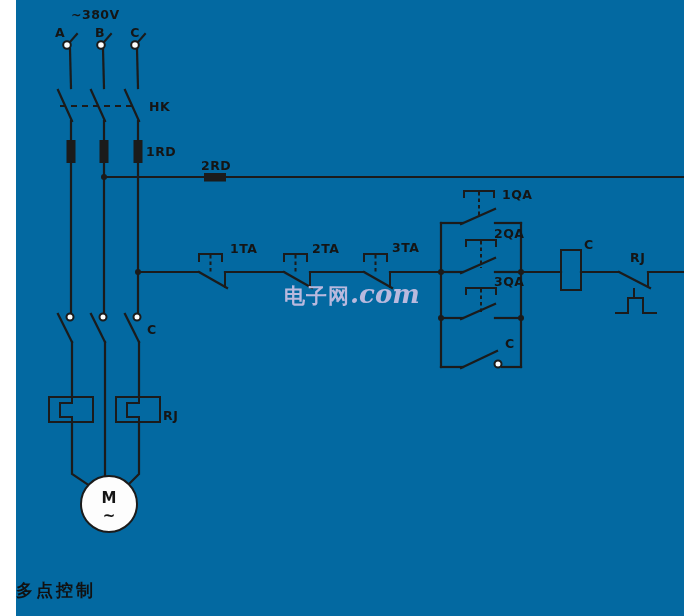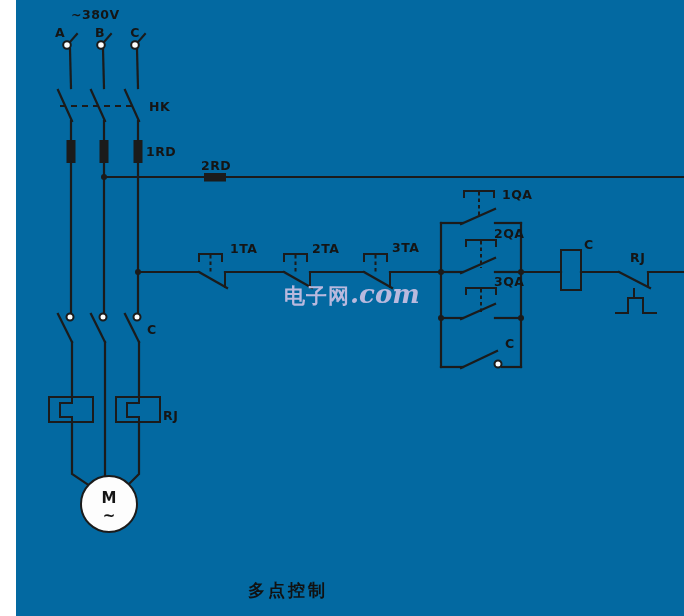--- a/index.html
+++ b/index.html
@@ -21,21 +21,21 @@
     pointer-events:none;user-select:none;line-height:1;
   }
   .wm-brand{
     font:bold italic 47px "DejaVu Sans",sans-serif;color:#f2adad;
     letter-spacing:-3px;line-height:.9;
   }
   .wm-col{margin-left:4px;display:flex;flex-direction:row;}
   .wm-cn{font:bold 21px "DejaVu Sans",sans-serif;color:#b9b9de;letter-spacing:1px;}
   .wm-com{font:bold italic 26px "DejaVu Serif",serif;color:#b9b9de;line-height:.8;margin-top:2px;}
   .caption{
-    position:absolute;left:0;top:579px;width:544px;text-align:center;
+    position:absolute;left:0;top:579px;width:544px;
     font:bold 17px "DejaVu Serif",serif;color:#111;letter-spacing:3px;
   }
 </style>
 </head>
 <body>
 
 <div id="stage">
 
   <svg width="684" height="616" viewBox="0 0 684 616">
 

